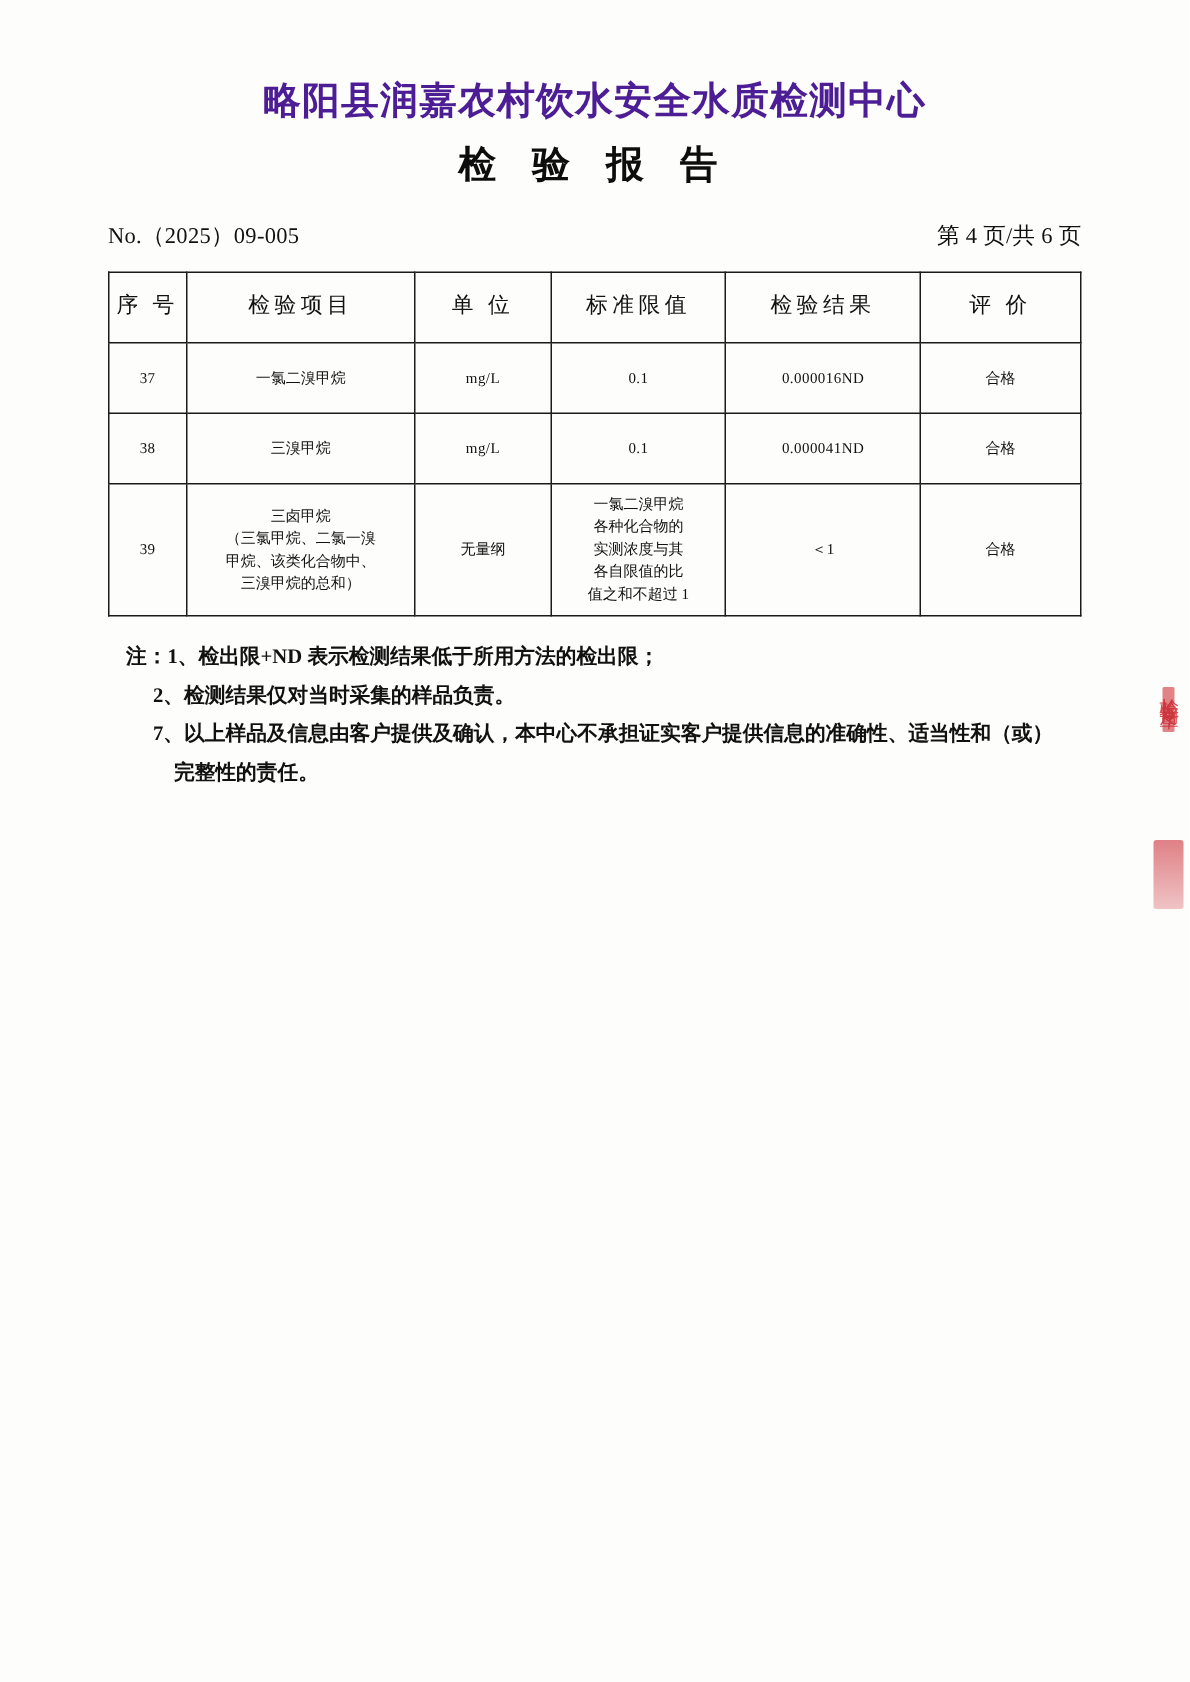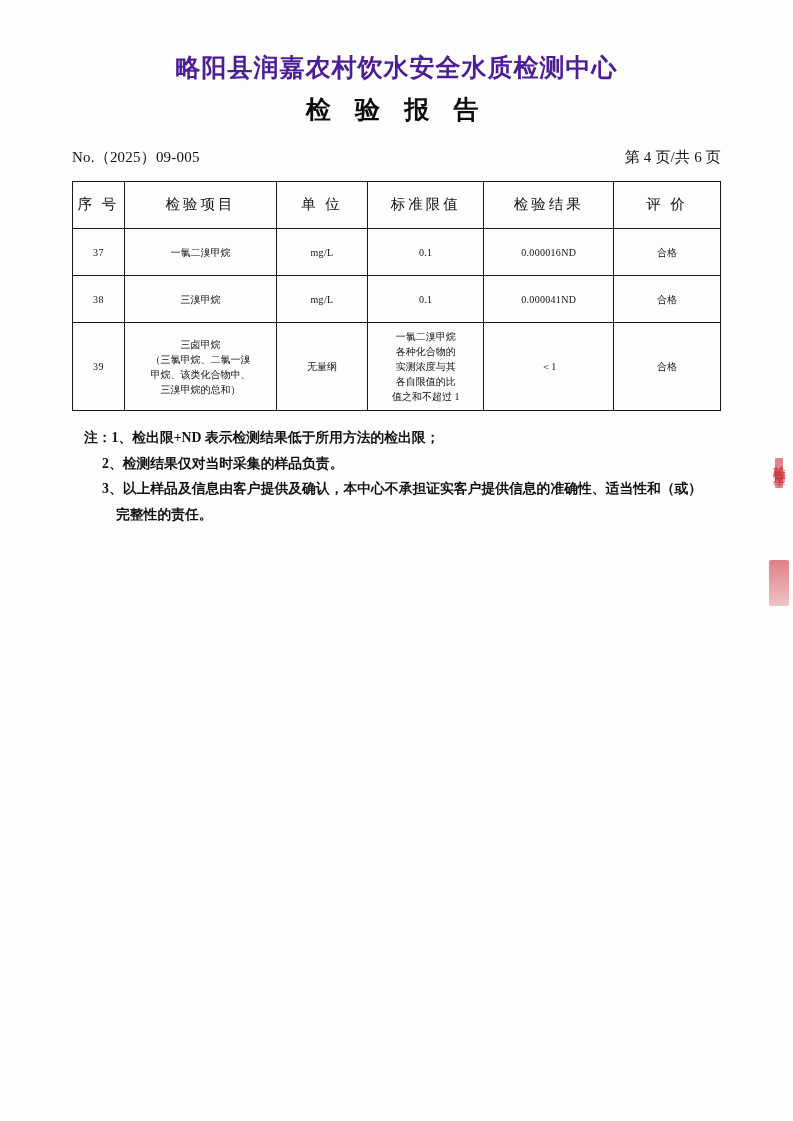--- a/index.html
+++ b/index.html
@@ -213,21 +213,21 @@
         </tr>
       </tbody>
     </table>
   </div>
 
   <div class="notes">
     <div class="note-line">
       <span>注：</span><span>1、检出限+ND 表示检测结果低于所用方法的检出限；</span>
     </div>
     <div class="note-line note-indent">2、检测结果仅对当时采集的样品负责。</div>
-    <div class="note-line note-indent">3、以上样品及信息由客户提供及确认，本中心不承担证实客户提供信息的准确性、适当性和（或）</div>
+    <div class="note-line note-indent">7、以上样品及信息由客户提供及确认，本中心不承担证实客户提供信息的准确性、适当性和（或）</div>
     <div class="note-line note-cont">完整性的责任。</div>
   </div>
 
   <div class="seal">检验专用章</div>
   <div class="seal-mark"></div>
   <div class="seal-mark2"></div>
 
 </div>
 
 </body></html>

